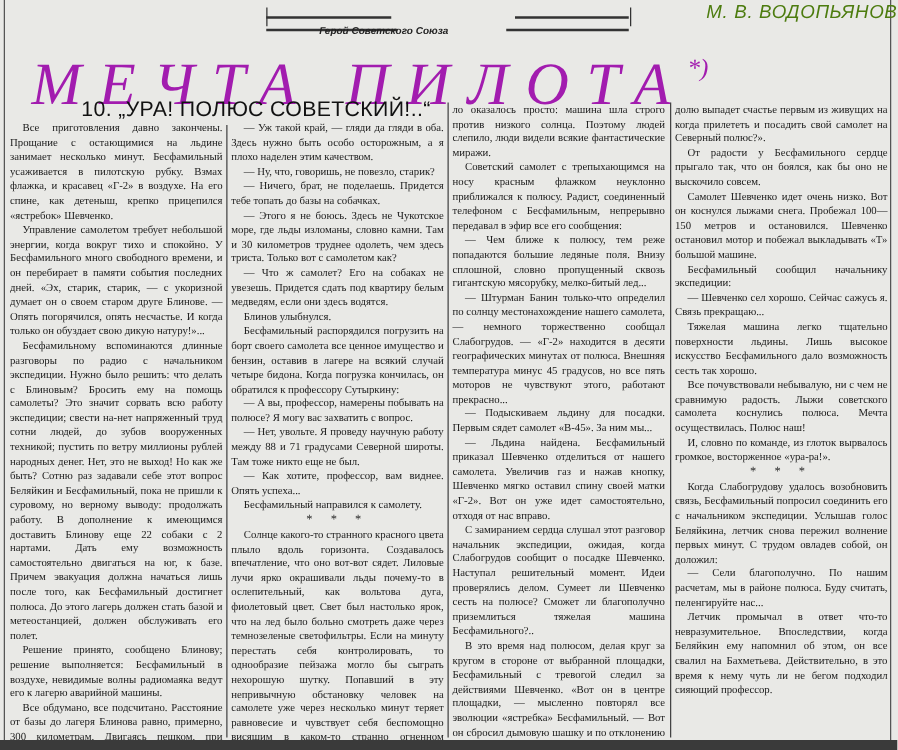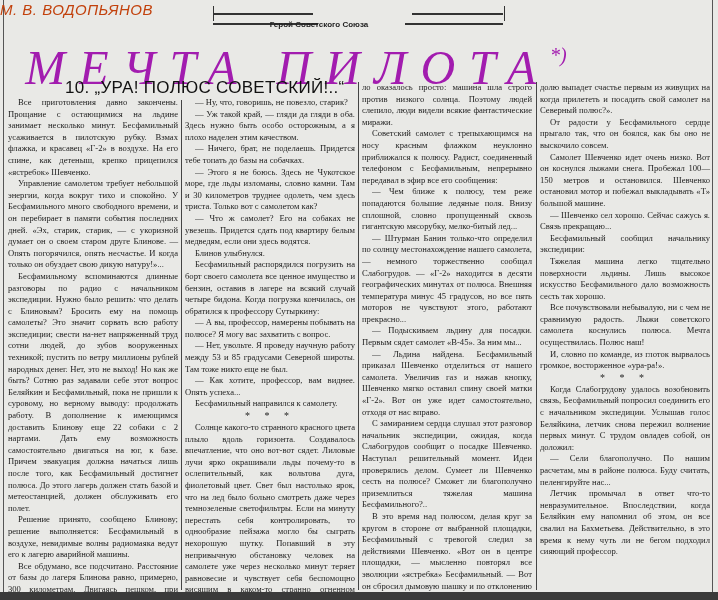--- a/index.html
+++ b/index.html
@@ -14,27 +14,27 @@
   .left-rule { position: absolute; left: 3px; top: 0; width: 1px; height: 600px; background: #555; }
   .right-rule { position: absolute; left: 712px; top: 0; width: 1px; height: 600px; background: #555; }
   .bottom-bar { position: absolute; left: 0; top: 592px; width: 718px; height: 8px; background: #3a3a3a; }
 
   .byline-box {
     position: absolute; left: 213px; top: 6px; width: 290px; height: 15px;
     border: 1px solid #333; border-top: none; border-bottom: none;
   }
   .byline-line { position: absolute; height: 2px; background: #333; }
   .byline-author {
-    position: absolute; left: 0; top: 1px; width: 718px; text-align: left;
+    position: absolute; left: 0; top: 1px; width: 718px; text-align: right;
     font-family: "Liberation Sans", "DejaVu Sans", sans-serif; font-style: italic;
-    font-size: 15px; letter-spacing: 0.5px; color: #c2410c;
+    font-size: 15px; letter-spacing: 0.5px; color: #4d7c0f;
   }
   .byline-sub {
-    position: absolute; left: 12px; top: 20px; width: 614px; text-align: center;
-    font-family: "Liberation Sans", "DejaVu Sans", sans-serif; font-weight: bold;
+    position: absolute; left: 0; top: 20px; width: 614px; text-align: center;
+    font-family: "Liberation Sans", "DejaVu Sans", sans-serif; font-style: italic; font-weight: bold;
     font-size: 8px; color: #222;
   }
   .title {
     position: absolute; left: 0; top: 30px; width: 592px; text-align: center;
     font-family: "Liberation Serif", "DejaVu Serif", serif; font-style: italic;
     font-size: 48px; letter-spacing: 14px; color: #a21caf; line-height: 50px;
   }
   .title sup { font-size: 20px; letter-spacing: 0; vertical-align: 22px; }
 
   .section-head {
@@ -83,29 +83,29 @@
   <div class="col col-1">
     <p>Все приготовления давно закончены. Прощание с остающимися на льдине занимает несколько минут. Бесфамильный усаживается в пилотскую рубку. Взмах флажка, и красавец «Г-2» в воздухе. На его спине, как детеныш, крепко прицепился «ястребок» Шевченко.</p>
     <p>Управление самолетом требует небольшой энергии, когда вокруг тихо и спокойно. У Бесфамильного много свободного времени, и он перебирает в памяти события последних дней. «Эх, старик, старик, — с укоризной думает он о своем старом друге Блинове. — Опять погорячился, опять несчастье. И когда только он обуздает свою дикую натуру!»...</p>
     <p>Бесфамильному вспоминаются длинные разговоры по радио с начальником экспедиции. Нужно было решить: что делать с Блиновым? Бросить ему на помощь самолеты? Это значит сорвать всю работу экспедиции; свести на-нет напряженный труд сотни людей, до зубов вооруженных техникой; пустить по ветру миллионы рублей народных денег. Нет, это не выход! Но как же быть? Сотню раз задавали себе этот вопрос Беляйкин и Бесфамильный, пока не пришли к суровому, но верному выводу: продолжать работу. В дополнение к имеющимся доставить Блинову еще 22 собаки с 2 нартами. Дать ему возможность самостоятельно двигаться на юг, к базе. Причем эвакуация должна начаться лишь после того, как Бесфамильный достигнет полюса. До этого лагерь должен стать базой и метеостанцией, должен обслуживать его полет.</p>
     <p>Решение принято, сообщено Блинову; решение выполняется: Бесфамильный в воздухе, невидимые волны радиомаяка ведут его к лагерю аварийной машины.</p>
     <p>Все обдумано, все подсчитано. Расстояние от базы до лагеря Блинова равно, примерно, 300 километрам. Двигаясь пешком, при благоприятных условиях, группа Блинова может дойти до базы в 15—20 дней, то есть раньше, чем Бесфамильный вернется с полюса. Ясно, что это лучший выход из положения...</p>
 
   </div>
 
   <div class="col col-2">
+    <p>— Уж такой край, — гляди да гляди в оба. Здесь нужно быть особо осторожным, а я плохо наделен этим качеством.</p>
     <p>— Ну, что, говоришь, не повезло, старик?</p>
-    <p>— Уж такой край, — гляди да гляди в оба. Здесь нужно быть особо осторожным, а я плохо наделен этим качеством.</p>
     <p>— Ничего, брат, не поделаешь. Придется тебе топать до базы на собачках.</p>
     <p>— Этого я не боюсь. Здесь не Чукотское море, где льды изломаны, словно камни. Там и 30 километров труднее одолеть, чем здесь триста. Только вот с самолетом как?</p>
     <p>— Что ж самолет? Его на собаках не увезешь. Придется сдать под квартиру белым медведям, если они здесь водятся.</p>
     <p>Блинов улыбнулся.</p>
     <p>Бесфамильный распорядился погрузить на борт своего самолета все ценное имущество и бензин, оставив в лагере на всякий случай четыре бидона. Когда погрузка кончилась, он обратился к профессору Сутыркину:</p>
     <p>— А вы, профессор, намерены побывать на полюсе? Я могу вас захватить с вопрос.</p>
-    <p>— Нет, увольте. Я проведу научную работу между 53 и 85 градусами Северной широты. Там тоже никто еще не был.</p>
+    <p>— Нет, увольте. Я проведу научную работу между 88 и 71 градусами Северной широты. Там тоже никто еще не был.</p>
     <p>— Как хотите, профессор, вам виднее. Опять успеха...</p>
     <p>Бесфамильный направился к самолету.</p>
     <div class="stars">* * *</div>
     <p>Солнце какого-то странного красного цвета плыло вдоль горизонта. Создавалось впечатление, что оно вот-вот сядет. Лиловые лучи ярко окрашивали льды почему-то в ослепительный, как вольтова дуга, фиолетовый цвет. Свет был настолько ярок, что на лед было больно смотреть даже через темнозеленые светофильтры. Если на минуту перестать себя контролировать, то однообразие пейзажа могло бы сыграть нехорошую шутку. Попавший в эту непривычную обстановку человек на самолете уже через несколько минут теряет равновесие и чувствует себя беспомощно висящим в каком-то странно огненном пространстве.</p>
 
   </div>
 
   <div class="col col-3">
     <p class="noind">ло оказалось просто: машина шла строго против низкого солнца. Поэтому людей слепило, люди видели всякие фантастические миражи.</p>
     <p>Советский самолет с трепыхающимся на носу красным флажком неуклонно приближался к полюсу. Радист, соединенный телефоном с Бесфамильным, непрерывно передавал в эфир все его сообщения:</p>
@@ -115,22 +115,22 @@
     <p>— Льдина найдена. Бесфамильный приказал Шевченко отделиться от нашего самолета. Увеличив газ и нажав кнопку, Шевченко мягко оставил спину своей матки «Г-2». Вот он уже идет самостоятельно, отходя от нас вправо.</p>
     <p>С замиранием сердца слушал этот разговор начальник экспедиции, ожидая, когда Слабогрудов сообщит о посадке Шевченко. Наступал решительный момент. Идеи проверялись делом. Сумеет ли Шевченко сесть на полюсе? Сможет ли благополучно приземлиться тяжелая машина Бесфамильного?..</p>
     <p>В это время над полюсом, делая круг за кругом в стороне от выбранной площадки, Бесфамильный с тревогой следил за действиями Шевченко. «Вот он в центре площадки, — мысленно повторял все эволюции «ястребка» Бесфамильный. — Вот он сбросил дымовую шашку и по отклонению дыма определил направление ветра»...</p>
 
   </div>
 
   <div class="col col-4">
     <p class="noind">долю выпадет счастье первым из живущих на когда прилететь и посадить свой самолет на Северный полюс?».</p>
     <p>От радости у Бесфамильного сердце прыгало так, что он боялся, как бы оно не выскочило совсем.</p>
     <p>Самолет Шевченко идет очень низко. Вот он коснулся лыжами снега. Пробежал 100—150 метров и остановился. Шевченко остановил мотор и побежал выкладывать «Т» большой машине.</p>
+    <p>Бесфамильный сообщил начальнику экспедиции:</p>
     <p>— Шевченко сел хорошо. Сейчас сажусь я. Связь прекращаю...</p>
-    <p>Бесфамильный сообщил начальнику экспедиции:</p>
     <p>Тяжелая машина легко тщательно поверхности льдины. Лишь высокое искусство Бесфамильного дало возможность сесть так хорошо.</p>
     <p>Все почувствовали небывалую, ни с чем не сравнимую радость. Лыжи советского самолета коснулись полюса. Мечта осуществилась. Полюс наш!</p>
     <p>И, словно по команде, из глоток вырвалось громкое, восторженное «ура-ра!».</p>
     <div class="stars">* * *</div>
     <p>Когда Слабогрудову удалось возобновить связь, Бесфамильный попросил соединить его с начальником экспедиции. Услышав голос Беляйкина, летчик снова пережил волнение первых минут. С трудом овладев собой, он доложил:</p>
     <p>— Сели благополучно. По нашим расчетам, мы в районе полюса. Буду считать, пеленгируйте нас...</p>
     <p>Летчик промычал в ответ что-то невразумительное. Впоследствии, когда Беляйкин ему напомнил об этом, он все свалил на Бахметьева. Действительно, в это время к нему чуть ли не бегом подходил сияющий профессор.</p>
 
   </div>
 

